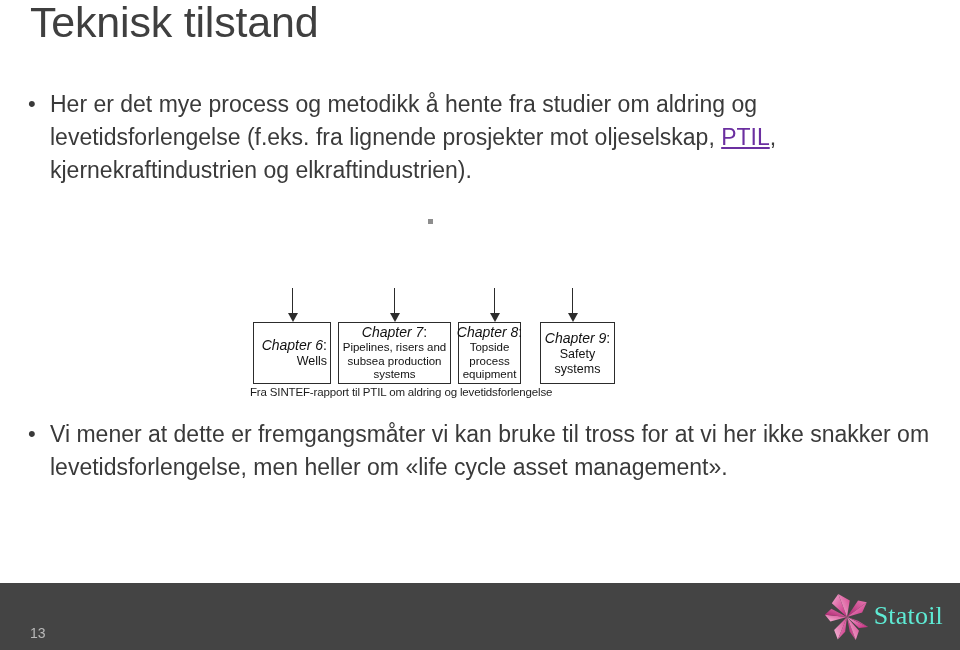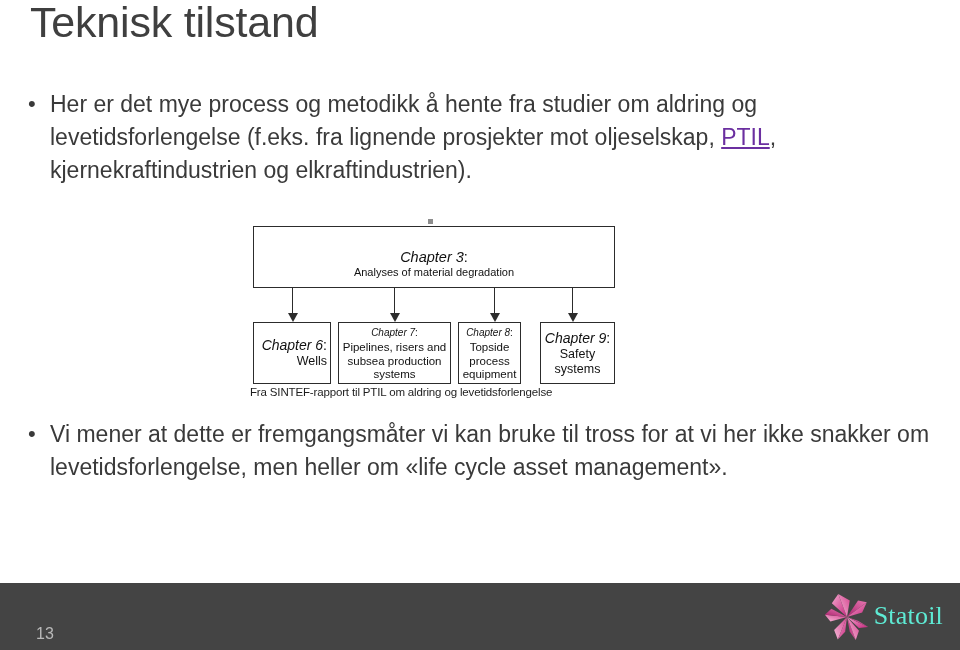--- a/index.html
+++ b/index.html
@@ -118,21 +118,21 @@
     top: 112px;
     height: 62px;
     padding: 2px 3px;
   }
   .dg-b1 { left: 3px;   width: 78px; align-items: flex-end; }
   .dg-b2 { left: 88px;  width: 113px; }
   .dg-b3 { left: 208px; width: 63px; }
   .dg-b4 { left: 290px; width: 75px; }
 
   .dg-b1 .dg-ch, .dg-b4 .dg-ch { font-size: 14px; }
-  .dg-b2 .dg-ch, .dg-b3 .dg-ch { font-size: 10px; }
+  .dg-b2 .dg-ch, .dg-b3 .dg-ch { font-size: 14px; }
   .dg-b2 .dg-sub, .dg-b3 .dg-sub { font-size: 11.5px; line-height: 13.5px; }
   .dg-b1 .dg-sub, .dg-b4 .dg-sub { font-size: 12.5px; line-height: 15px; }
 
   
   .dg-arrow {
     position: absolute;
     top: 78px;
     width: 1px;
     height: 26px;
     background: #2c2c2c;
@@ -177,23 +177,23 @@
   .footer {
     position: absolute;
     left: 0;
     top: 583px;
     width: 960px;
     height: 67px;
     background: #444444;
   }
   .page-number {
     position: absolute;
-    left: 36px;
+    left: 30px;
     top: 42px;
-    font-size: 16px;
+    font-size: 14px;
     color: #b9b9b9;
   }
   .logo {
     position: absolute;
     right: 17px;
     top: 9px;
     height: 50px;
     display: flex;
     align-items: center;
   }
@@ -222,24 +222,20 @@
     <div class="bullet-row">
       <span class="bullet-dot">•</span>
       <span class="bullet-text"><span>Her er det mye process og metodikk å hente fra studier om aldring og levetidsforlengelse (f.eks. fra lignende prosjekter mot oljeselskap, </span><a class="ptil-link" href="#">PTIL</a><span>, kjernekraftindustrien og elkraftindustrien).</span></span>
     </div>
   </div>
 
   <div class="diagram">
 
     <div class="dg-nub"></div>
 
-    <div class="dg-box dg-top">
-      <div class="dg-ch"><span>Chapter 3</span><span class="colon">:</span></div>
-      <div class="dg-sub">Analyses of material degradation</div>
-    </div>
 
     <div class="dg-arrow dg-a1"></div>
     <div class="dg-arrow dg-a2"></div>
     <div class="dg-arrow dg-a3"></div>
     <div class="dg-arrow dg-a4"></div>
 
     <div class="dg-box dg-bot dg-b1">
       <div class="dg-ch"><span>Chapter 6</span><span class="colon">:</span></div>
       <div class="dg-sub">Wells</div>
     </div>

